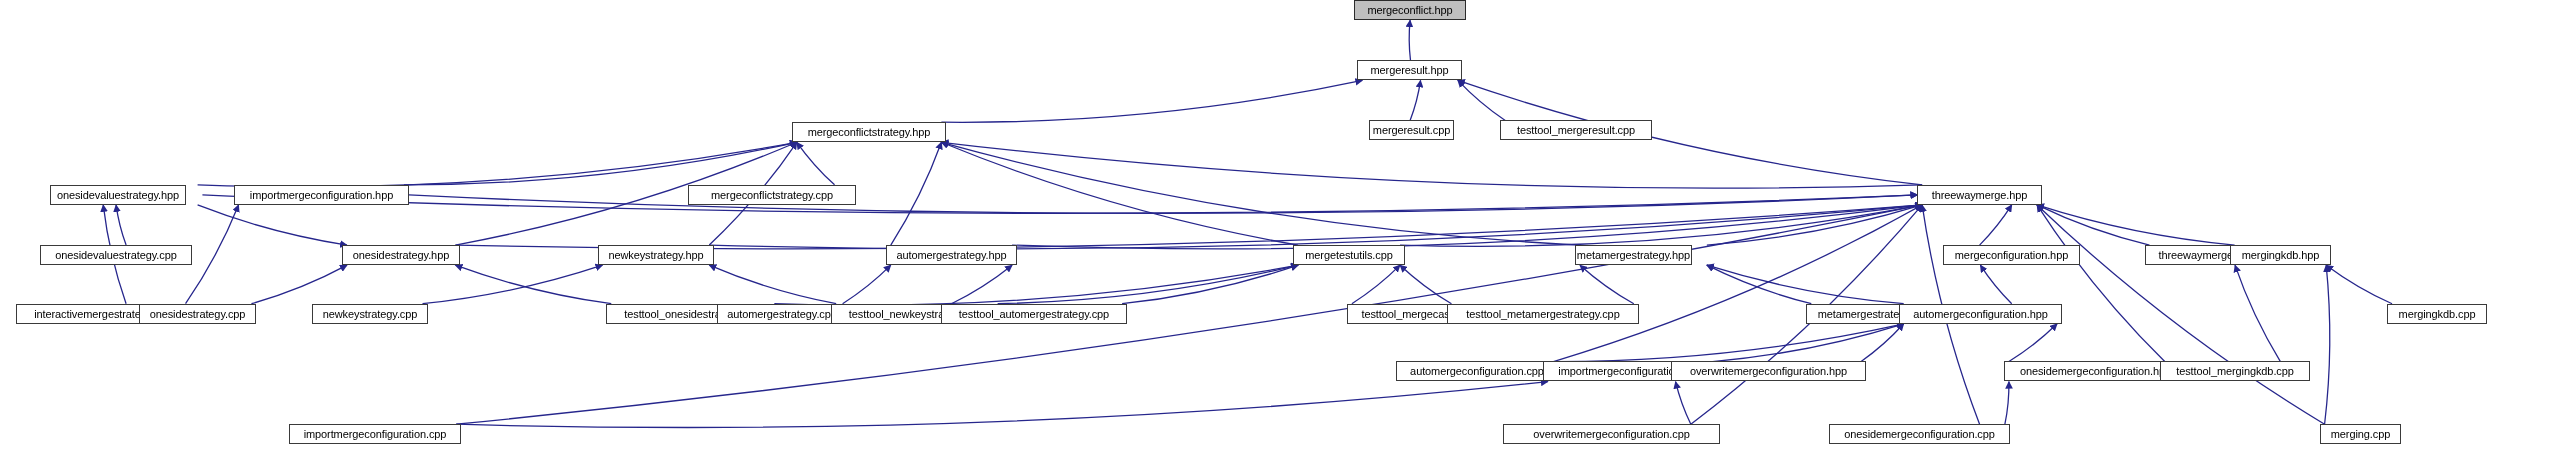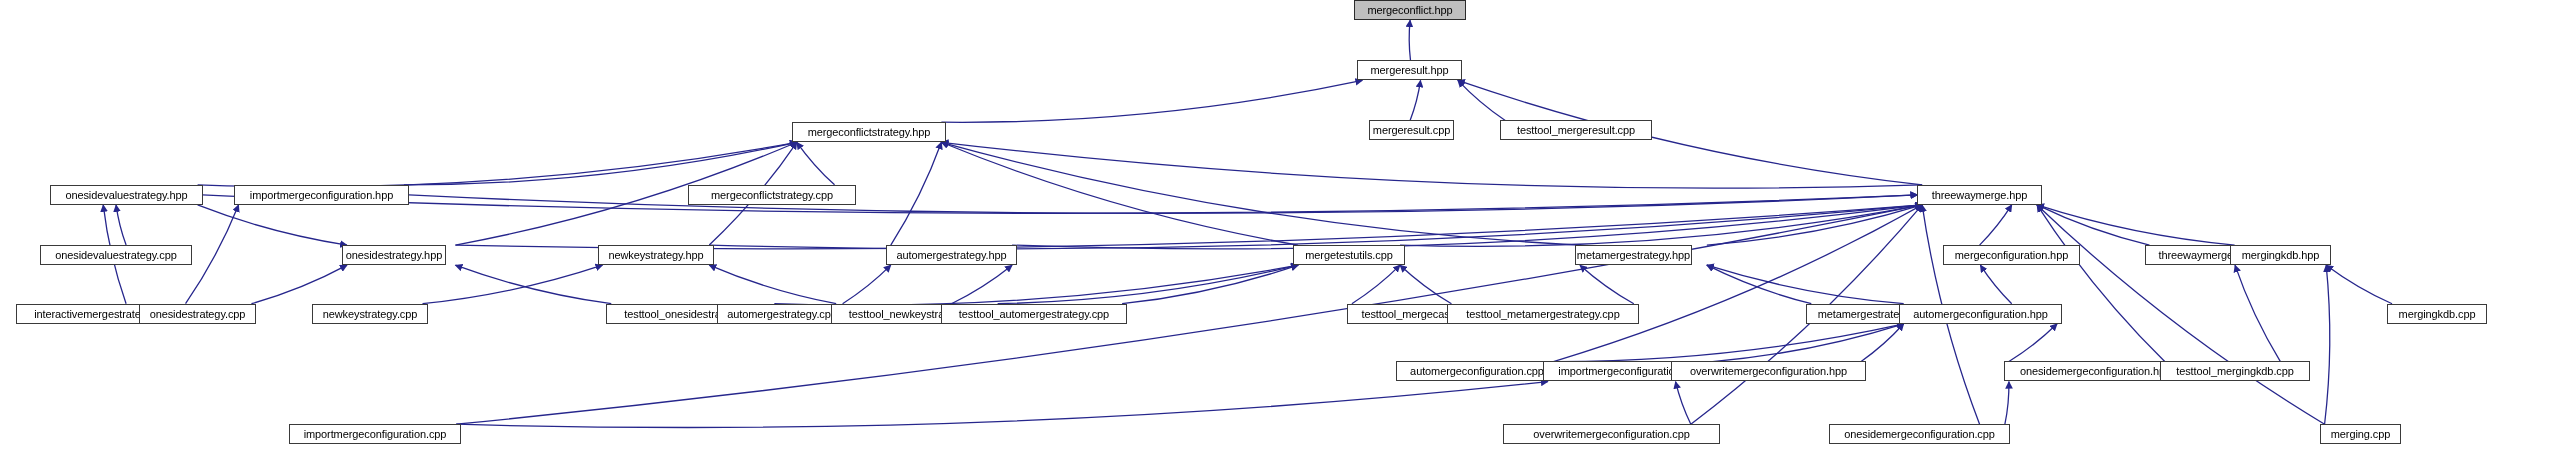--- a/index.html
+++ b/index.html
@@ -114,36 +114,36 @@
       </div>
       <div class="node" style="left: 1369px; top: 120px; width: 85px;">
         <span class="lbl">mergeresult.cpp</span>
       </div>
       <div class="node" style="left: 1500px; top: 120px; width: 152px;">
         <span class="lbl">testtool_mergeresult.cpp</span>
       </div>
       <div class="node" style="left: 792px; top: 122px; width: 154px;">
         <span class="lbl">mergeconflictstrategy.hpp</span>
       </div>
-      <div class="node" style="left: 50px; top: 185px; width: 153px;">
+      <div class="node" style="left: 50px; top: 185px; width: 136px;">
         <span class="lbl">onesidevaluestrategy.hpp</span>
       </div>
       <div class="node" style="left: 234px; top: 185px; width: 175px;">
         <span class="lbl">importmergeconfiguration.hpp</span>
       </div>
       <div class="node" style="left: 688px; top: 185px; width: 168px;">
         <span class="lbl">mergeconflictstrategy.cpp</span>
       </div>
       <div class="node" style="left: 1917px; top: 185px; width: 125px;">
         <span class="lbl">threewaymerge.hpp</span>
       </div>
       <div class="node" style="left: 40px; top: 245px; width: 152px;">
         <span class="lbl">onesidevaluestrategy.cpp</span>
       </div>
-      <div class="node" style="left: 342px; top: 245px; width: 104px; justify-content: center;">
+      <div class="node" style="left: 342px; top: 245px; width: 118px; justify-content: center;">
         <span class="lbl">onesidestrategy.hpp</span>
       </div>
       <div class="node" style="left: 598px; top: 245px; width: 116px;">
         <span class="lbl">newkeystrategy.hpp</span>
       </div>
       <div class="node" style="left: 886px; top: 245px; width: 131px;">
         <span class="lbl">automergestrategy.hpp</span>
       </div>
       <div class="node" style="left: 1293px; top: 245px; width: 112px;">
         <span class="lbl">mergetestutils.cpp</span>

